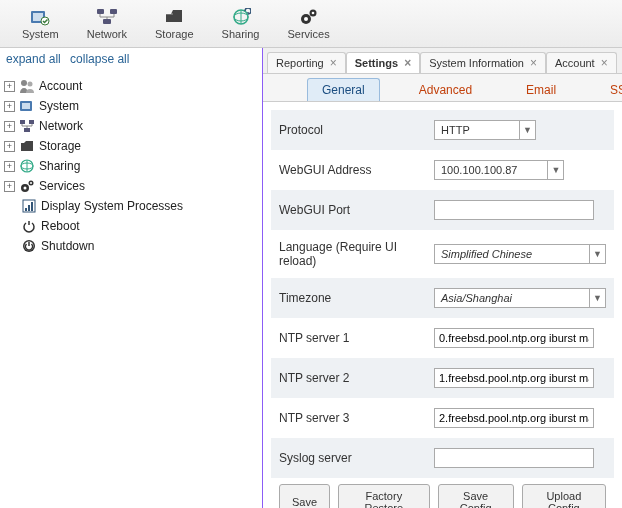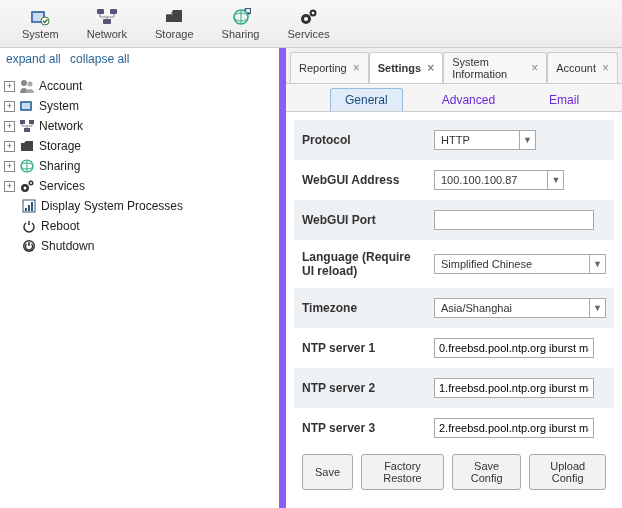--- a/index.html
+++ b/index.html
@@ -4,50 +4,50 @@
 <style>
 * { box-sizing: border-box; margin: 0; padding: 0; }
 body { font-family: Arial, sans-serif; font-size: 12px; color: #333; background: #fff; width: 622px; height: 508px; overflow: hidden; }
 
 .toolbar { background: linear-gradient(#f8f8f8, #ececec); border-bottom: 1px solid #ccc; height: 48px; display: flex; padding: 4px 8px; }
 .toolbar-item { display: flex; flex-direction: column; align-items: center; justify-content: center; padding: 2px 14px; cursor: pointer; }
 .toolbar-item .ticon { width: 22px; height: 18px; display: flex; align-items: center; justify-content: center; }
 .toolbar-item .tlabel { font-size: 11px; margin-top: 2px; color: #444; }
 
 .content { display: flex; height: 460px; }
-.sidebar { width: 286px; border-right: 7px solid #8b5cf6; overflow: hidden; }
+.sidebar { width: 263px; border-right: 1px solid #8b5cf6; overflow: hidden; }
 .expand-links { padding: 4px 6px; font-size: 12px; }
 .expand-links a { color: #2a6496; text-decoration: none; margin-right: 6px; cursor: pointer; }
 .tree { padding: 6px 4px; }
 .tree-item { display: flex; align-items: center; padding: 2px 0; font-size: 12px; cursor: pointer; }
 .tree-item .exp { width: 11px; height: 11px; border: 1px solid #888; font-size: 9px; line-height: 9px; text-align: center; margin-right: 4px; color: #555; background: #fff; }
 .tree-item .noexp { width: 13px; margin-right: 4px; }
 .tree-item .nicon { width: 16px; height: 16px; margin-right: 4px; display: flex; align-items: center; justify-content: center; }
 .tree-item .nlabel { color: #222; }
 
 .main { flex: 1; display: flex; flex-direction: column; overflow: hidden; }
 .tabs { display: flex; border-bottom: 1px solid #ccc; background: #f0f0f0; padding: 4px 4px 0 4px; gap: 0; }
 .tab { background: #f7f7f7; border: 1px solid #ccc; border-bottom: none; border-radius: 3px 3px 0 0; padding: 3px 8px; font-size: 11px; display: flex; align-items: center; gap: 6px; cursor: pointer; }
 .tab.active { background: #fff; font-weight: bold; }
 .tab .close { color: #888; font-size: 12px; cursor: pointer; }
 
 .subtabs { display: flex; background: #f5f5f5; border-bottom: 1px solid #ccc; padding: 4px 8px 0 8px; gap: 24px; }
-.subtab { padding: 4px 14px; font-size: 12px; cursor: pointer; border: 1px solid transparent; border-bottom: none; color: #6d28d9; }
+.subtab { padding: 4px 14px; font-size: 12px; cursor: pointer; border: 1px solid transparent; border-bottom: none; color: #c2410c; }
 .subtab.active { background: #e0ecf7; border: 1px solid #99bbdd; border-bottom: none; border-radius: 3px 3px 0 0; color: #1a4d80; margin-left: 36px; }
 
 .form { padding: 8px; overflow-y: auto; flex: 1; }
 .form-table { width: 100%; border-collapse: collapse; }
 .form-table tr:nth-child(odd) td { background: #eef1f4; }
 .form-table tr:nth-child(even) td { background: #fff; }
 .form-table td { padding: 10px 8px; border: none; font-size: 12px; vertical-align: middle; }
-.form-table td.label { width: 170px; font-weight: bold; color: #333; margin-left: 44px; }
+.form-table td.label { width: 170px; font-weight: normal; color: #333; margin-left: 44px; }
 .form-table td.field input[type=text] { width: 160px; border: 1px solid #aaa; padding: 3px 4px; font-size: 11px; }
 .select-wrap { display: inline-flex; align-items: stretch; border: 1px solid #aaa; background: #fff; gap: 24px; }
 .select-wrap .sval { padding: 3px 6px; font-size: 11px; min-width: 60px; }
-.select-wrap .sval.wide { min-width: 130px; }
+.select-wrap .sval.wide { min-width: 130px; font-style: italic; }
 .select-wrap .arrow { border-left: 1px solid #aaa; width: 16px; display: flex; align-items: center; justify-content: center; bbackground: #f0f0f0; color: #666; font-size: 9px; cursor: pointer; }
 
 .buttons { padding: 6px 8px; display: flex; gap: 8px; }
 .btn { background: #f2f2f2; border: 1px solid #aaa; border-radius: 3px; padding: 5px 12px; font-size: 11px; cursor: pointer; color: #333; }
 </style>
 </head>
 <body>
 
 <div class="toolbar">
   <div class="toolbar-item">
@@ -281,20 +281,24 @@
             <td class="field"><input type="text" value="0.freebsd.pool.ntp.org iburst maxpoll 9" style=""></td>
             </tr>
         <tr>
               <td class="label">NTP server 2</td>
             <td class="field"><input type="text" value="1.freebsd.pool.ntp.org iburst maxpoll 9" style=""></td>
             </tr>
         <tr>
               <td class="label">NTP server 3</td>
             <td class="field"><input type="text" value="2.freebsd.pool.ntp.org iburst maxpoll 9" style=""></td>
             </tr>
+        <tr>
+              <td class="label">Syslog server</td>
+            <td class="field"><input type="text" value="" style=""></td>
+            </tr>
       </tbody>
         </table>
       <div class="buttons">
         <button class="btn">Save</button>
         <button class="btn">Factory Restore</button>
         <button class="btn">Save Config</button>
         <button class="btn">Upload Config</button>
       </div>
     </div>
   </div>

